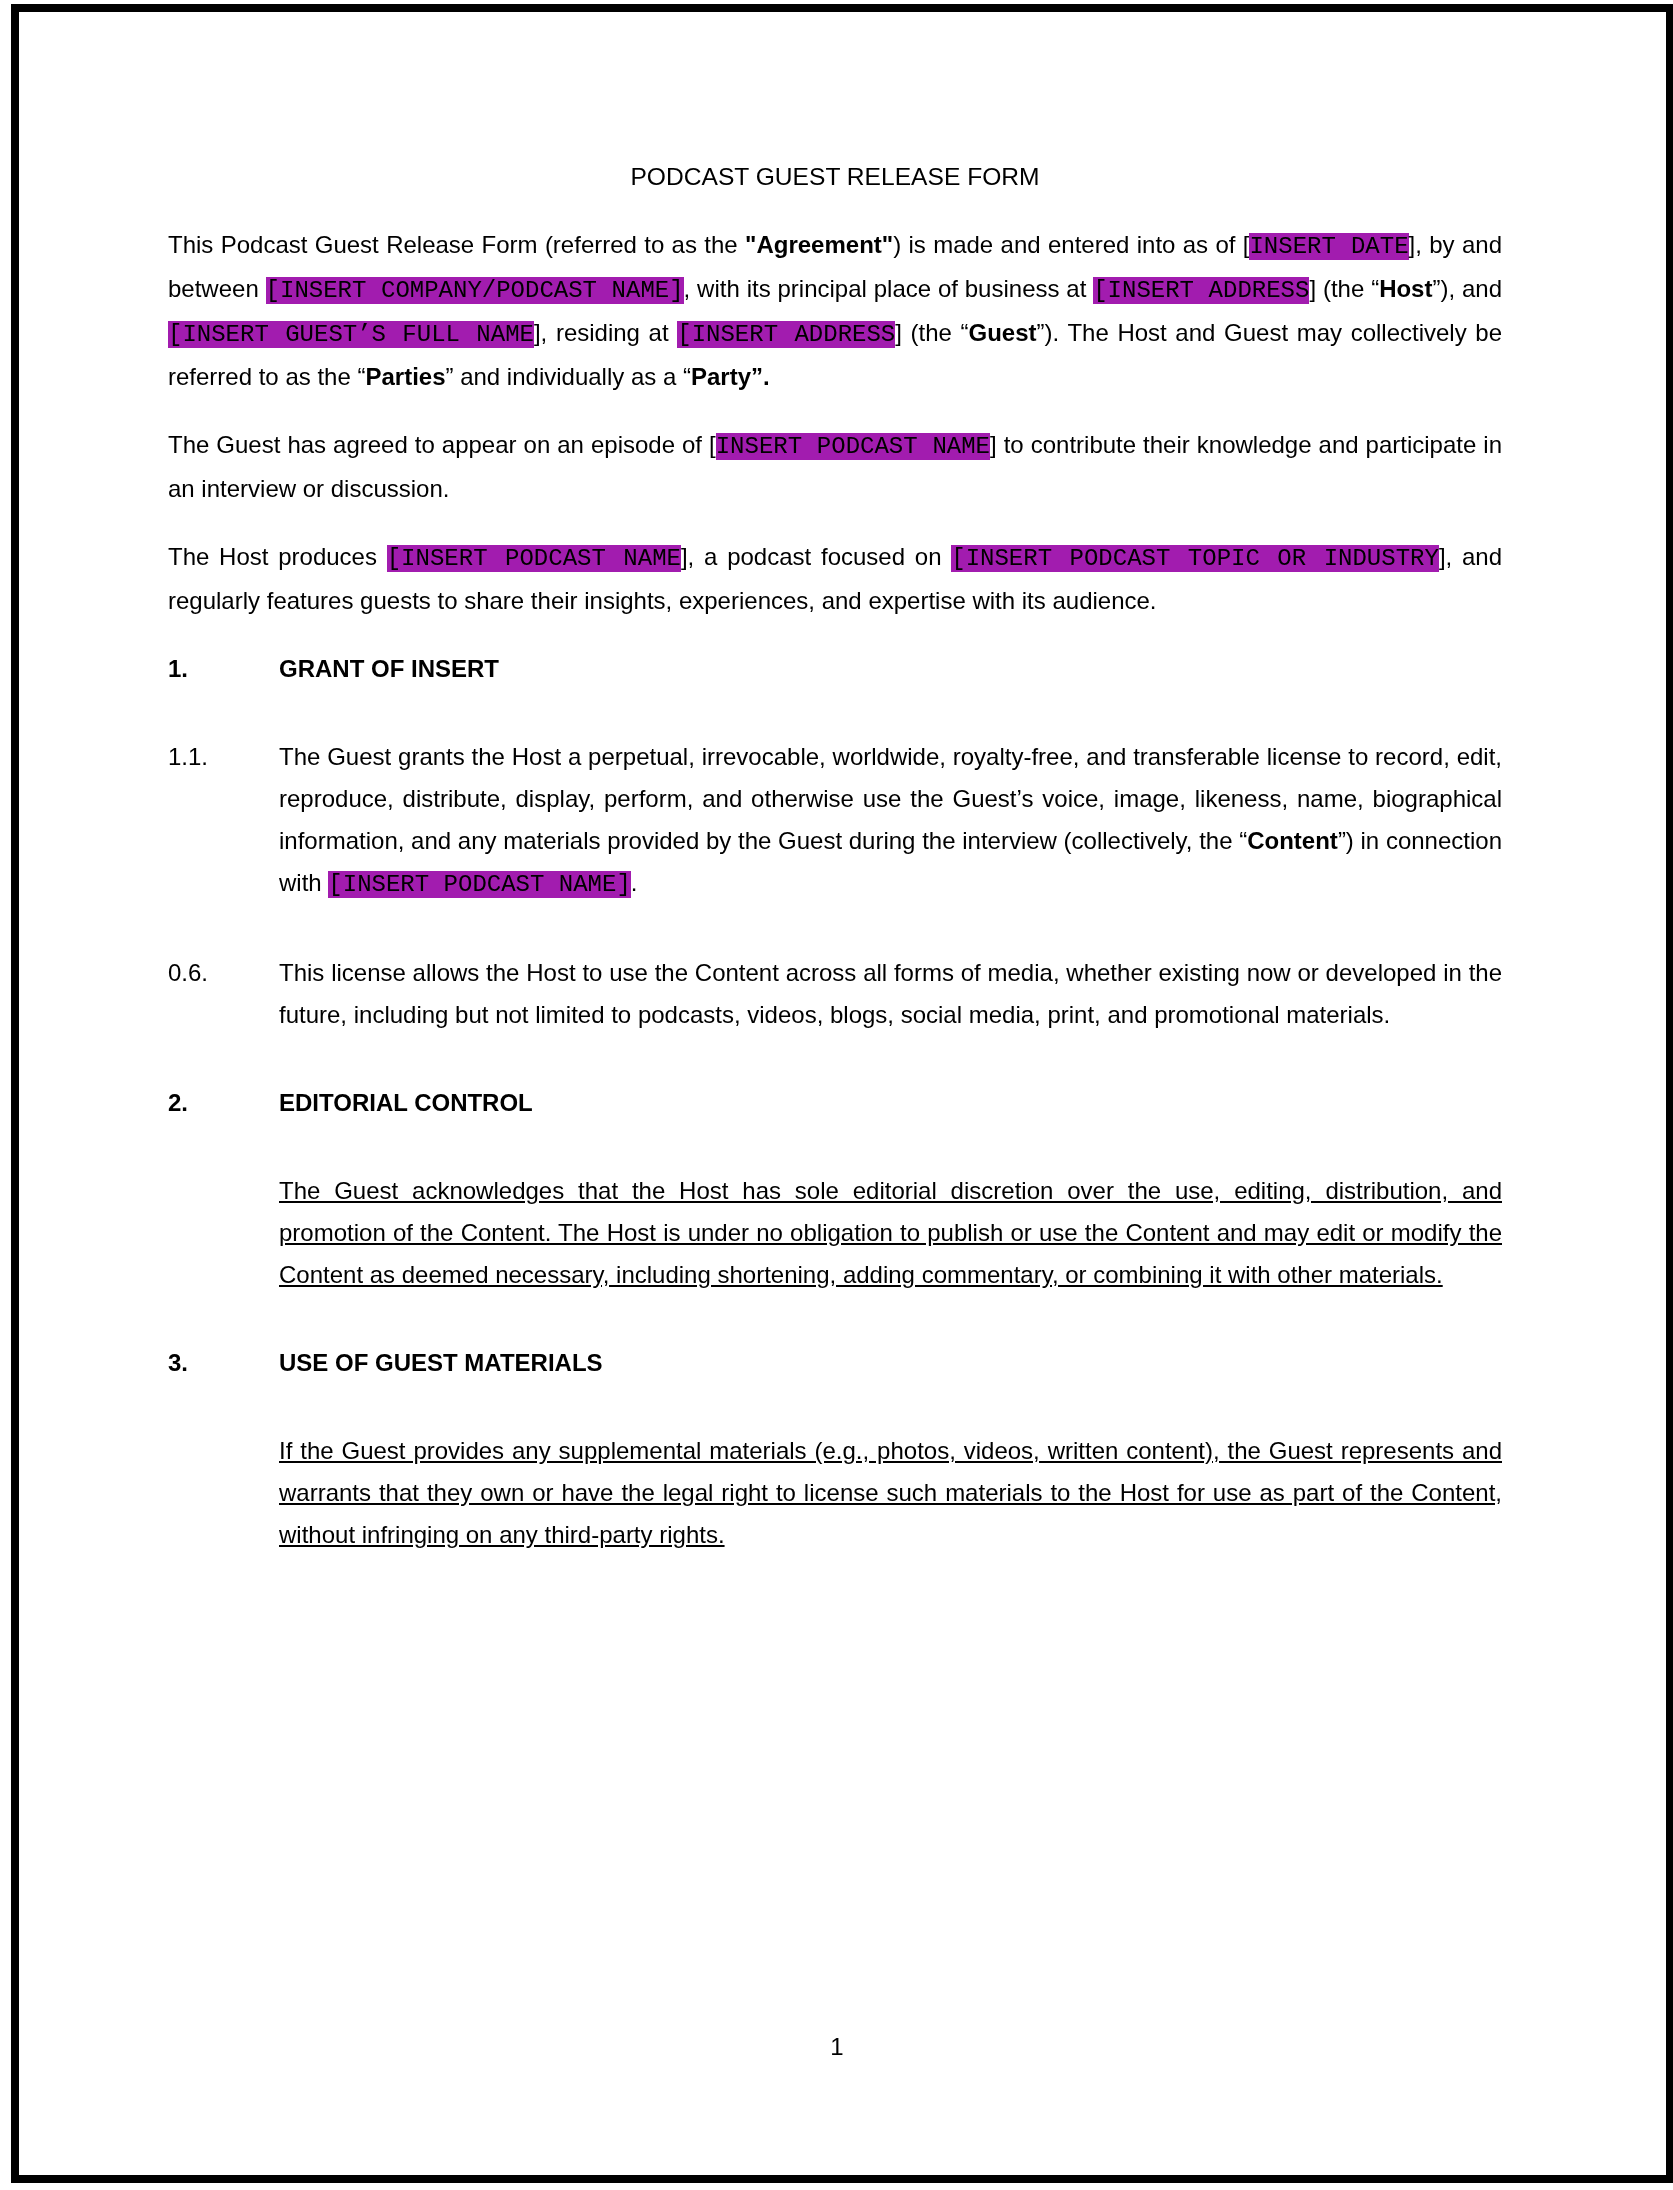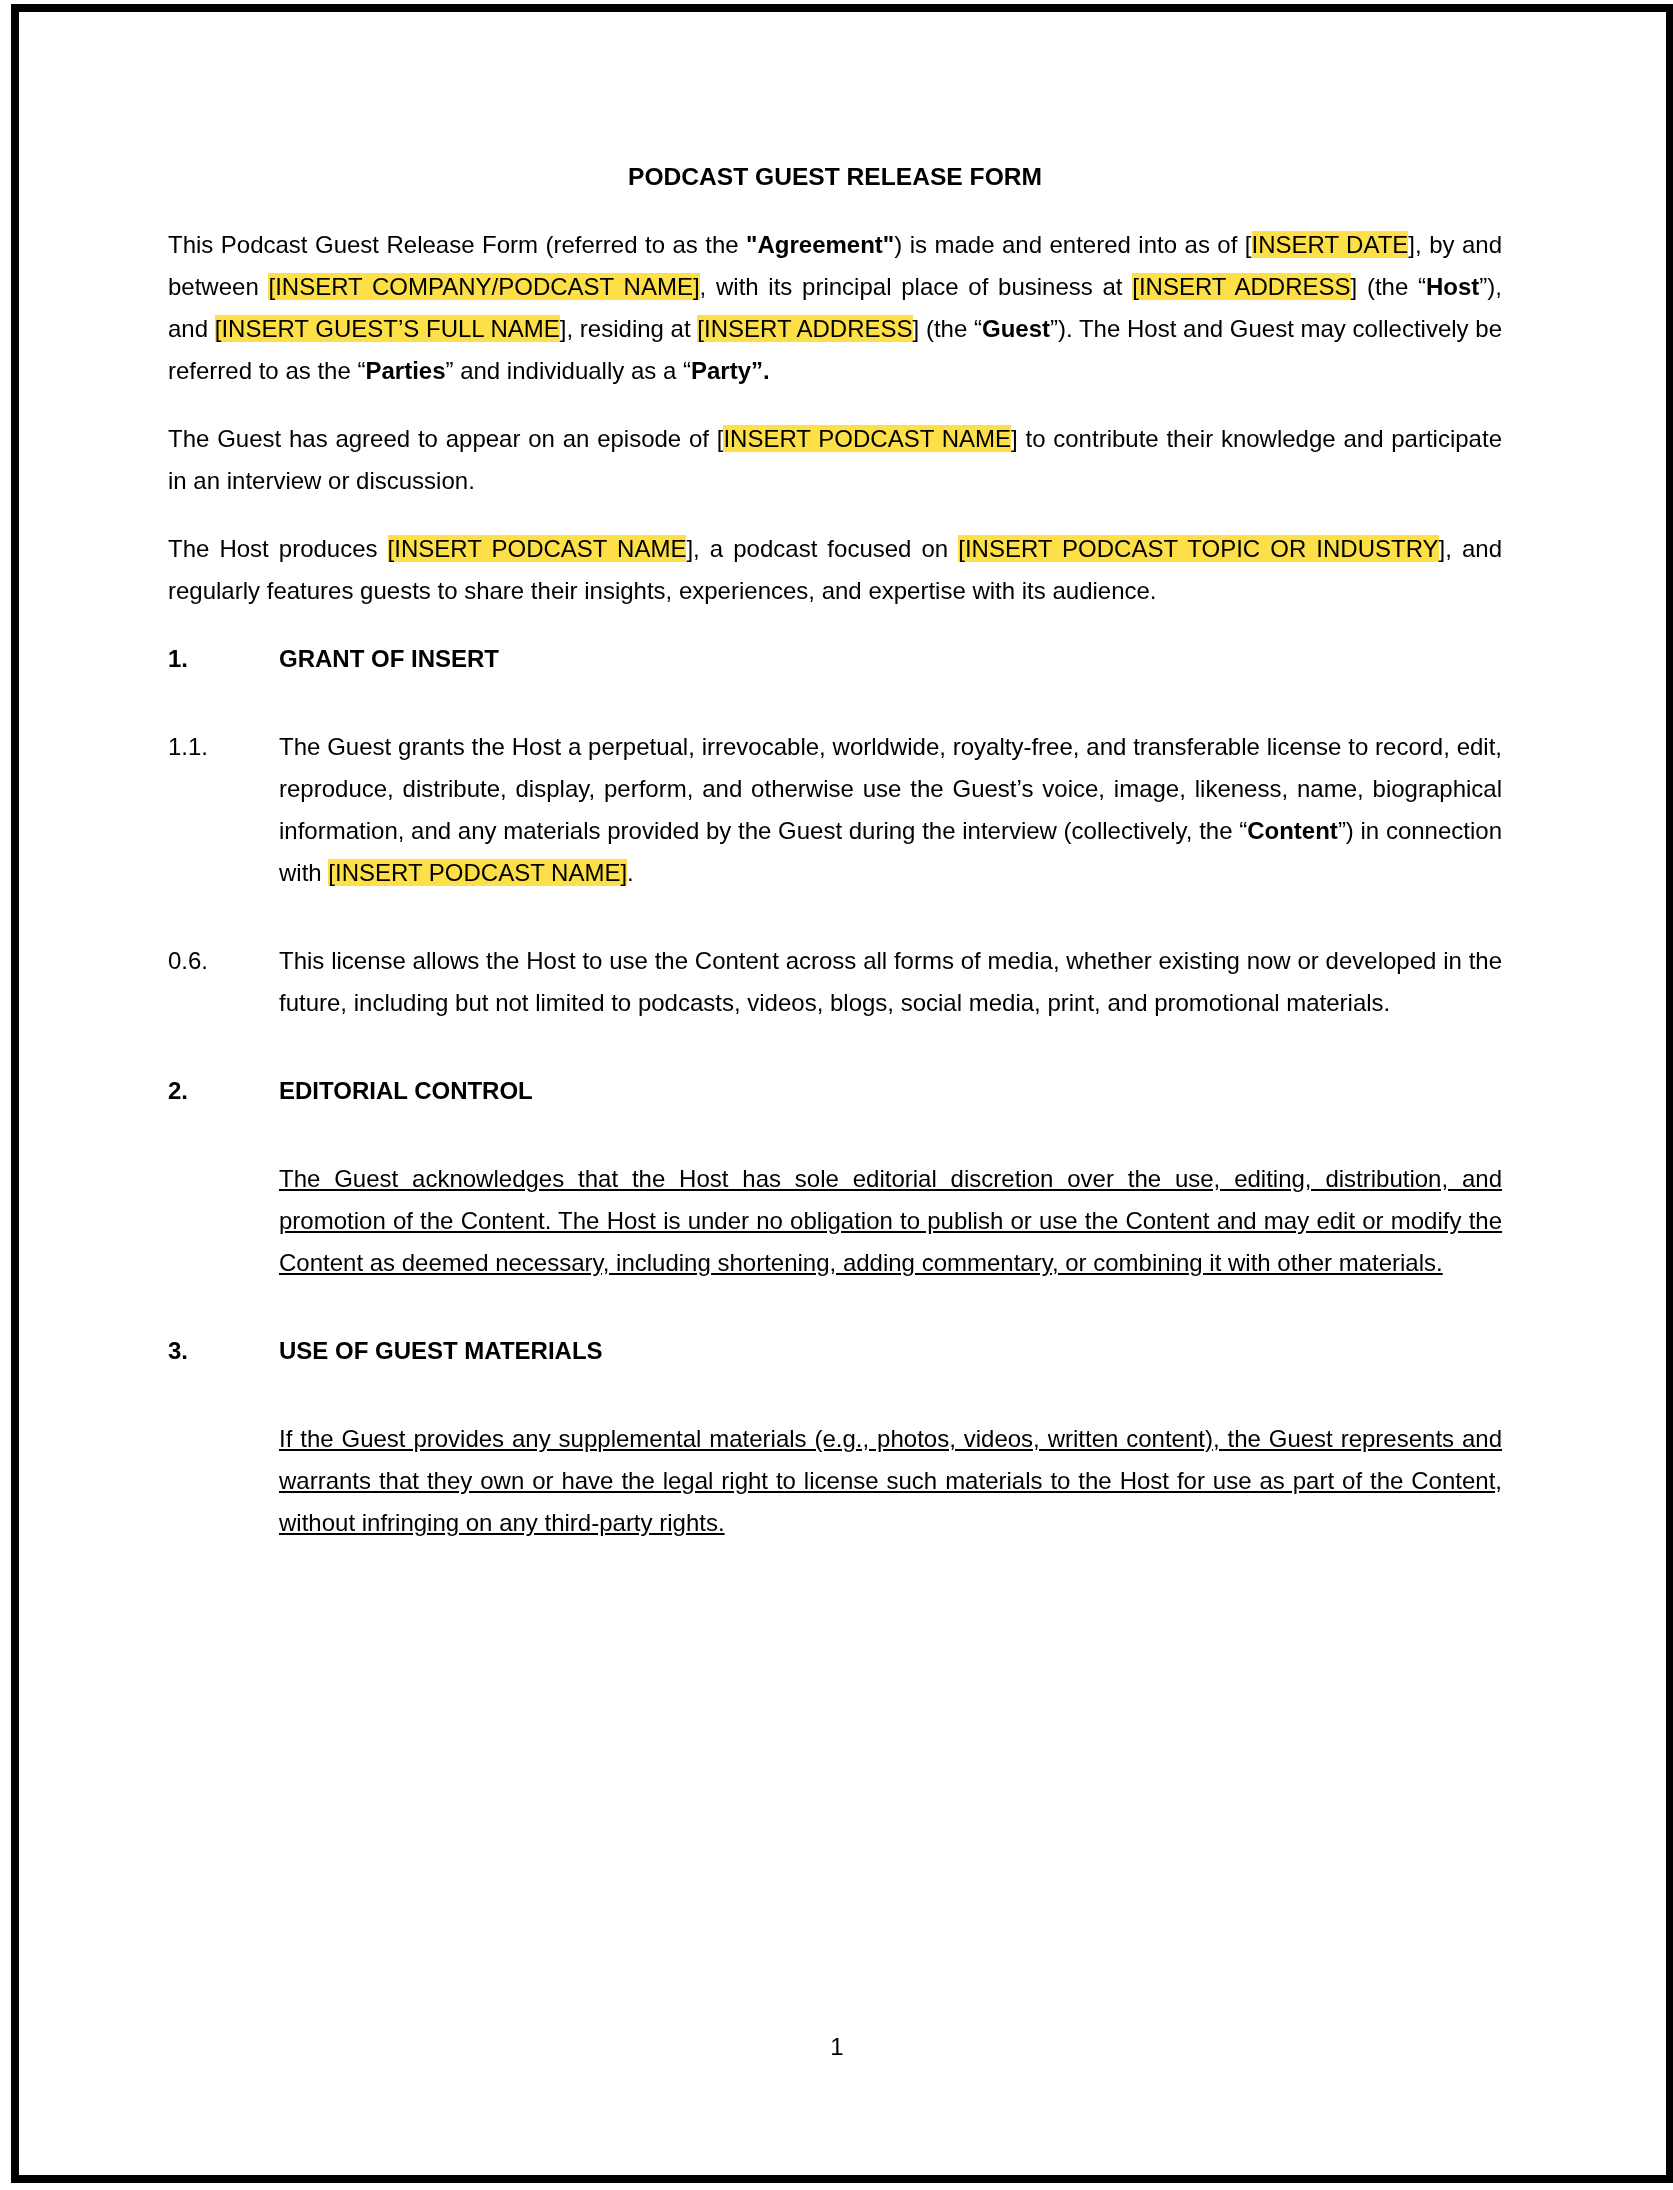--- a/index.html
+++ b/index.html
@@ -19,33 +19,33 @@
   }
   .content {
     position: absolute;
     left: 168px; top: 156px;
     width: 1334px;
     font-size: 24px;
     line-height: 42px;
     text-align: justify;
   }
   .title {
-    font-weight: 700;
+    font-weight: 400;
     text-align: center;
     font-size: 24.6px;
     padding-bottom: 26px;
   }
   .para { padding-bottom: 26px; }
   .heading, .numbered, .indented { padding-bottom: 46px; }
   .heading, .numbered { position: relative; padding-left: 111px; }
   .heading { font-weight: 700; }
   .num { position: absolute; left: 0; top: 0; }
   .indented { margin-left: 111px; text-decoration: underline; }
   .b { font-weight: 700; }
-  .hl { background: #fde047; }
+  .hl { background: #a21caf; font-family: Liberation Mono, monospace; }
   .page-number {
     position: absolute;
     top: 2026px; left: 0;
     width: 1674px;
     text-align: center;
     font-size: 24px;
     line-height: 42px;
   }
 </style>
 </head>

